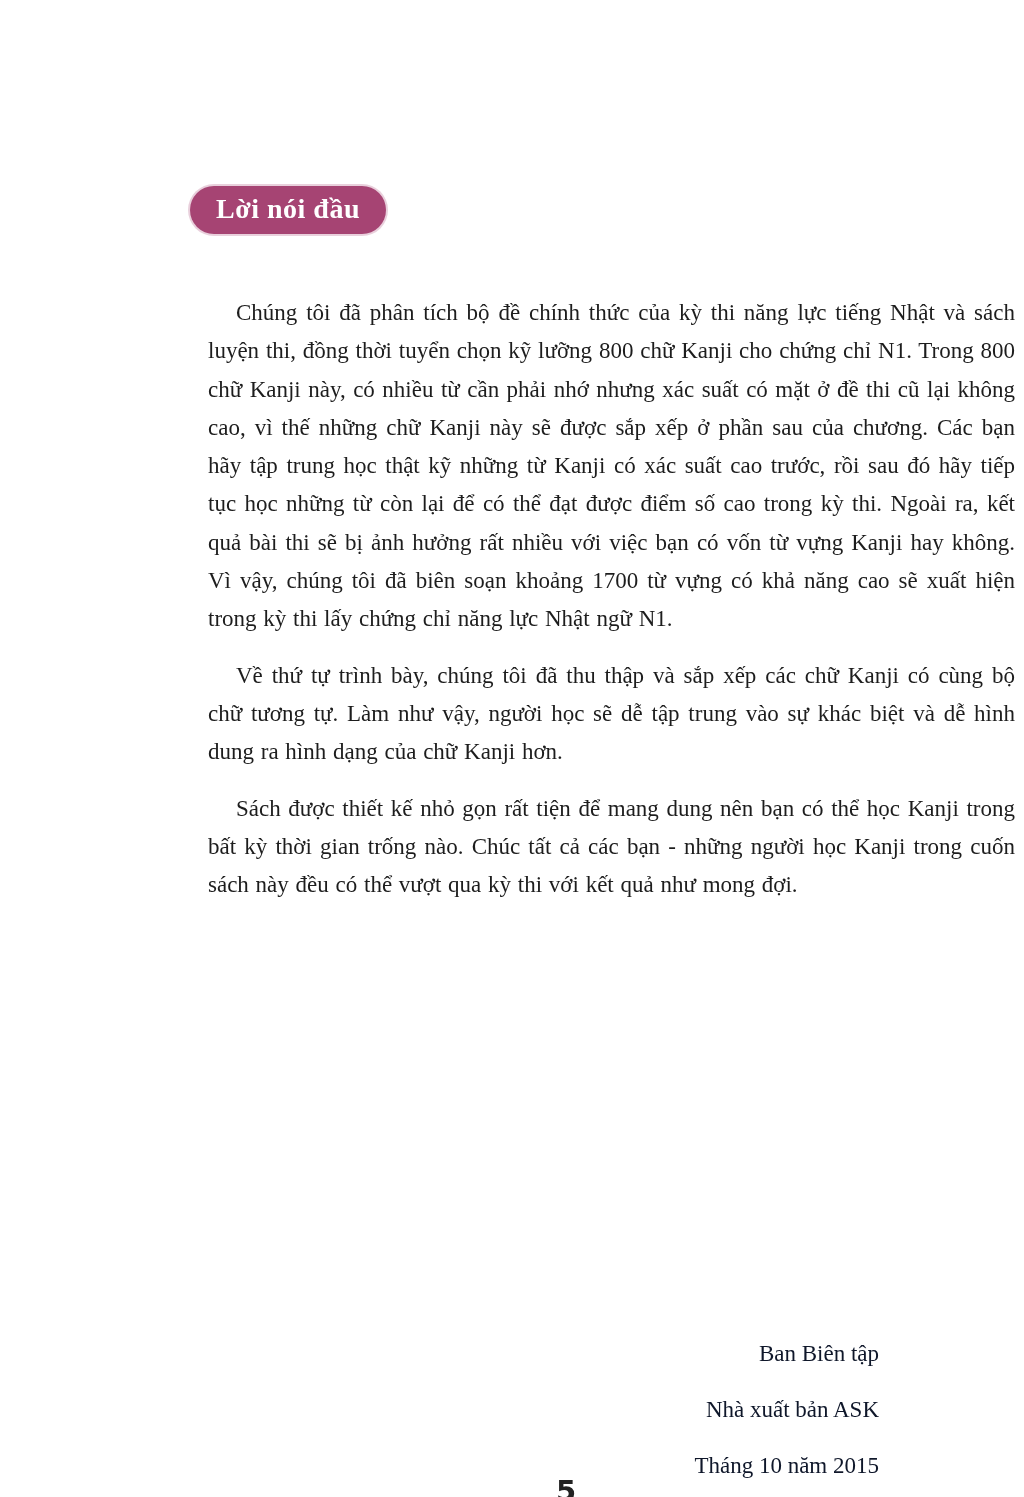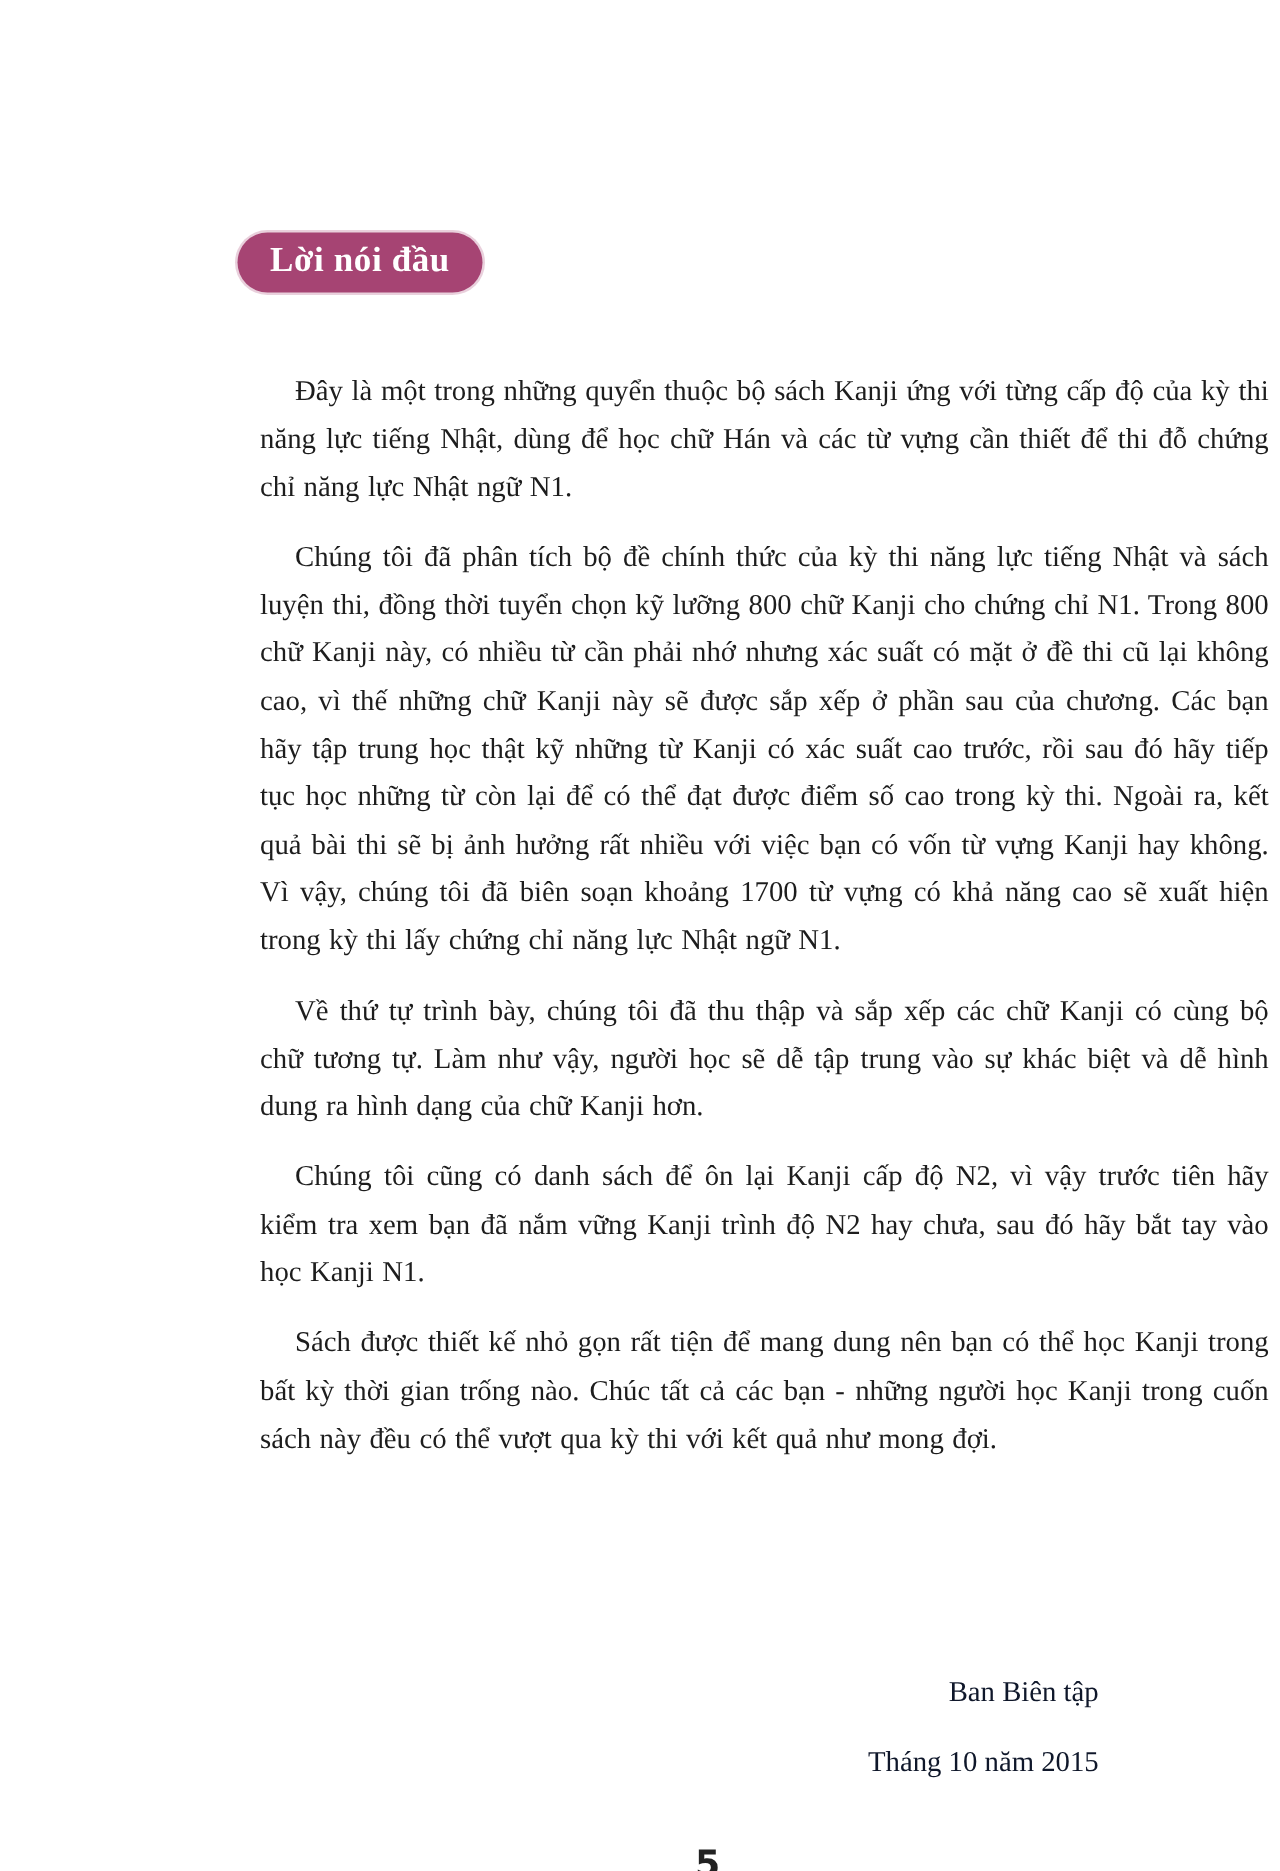--- a/index.html
+++ b/index.html
@@ -70,27 +70,26 @@
   }
 </style>
 </head>
 <body>
 
 <div class="page">
 
   <div class="badge">Lời nói đầu</div>
 
   <div class="text-col">
-    <p>Đây là một trong những quyển thuộc bộ sách Kanji ứng với từng cấp độ của kỳ thi năng lực tiếng Nhật, dùng để học chữ Hán và các từ vựng cần thiết để thi đỗ chứng chỉ năng lực Nhật ngữ N1.</p>
     <p>Chúng tôi đã phân tích bộ đề chính thức của kỳ thi năng lực tiếng Nhật và sách luyện thi, đồng thời tuyển chọn kỹ lưỡng 800 chữ Kanji cho chứng chỉ N1. Trong 800 chữ Kanji này, có nhiều từ cần phải nhớ nhưng xác suất có mặt ở đề thi cũ lại không cao, vì thế những chữ Kanji này sẽ được sắp xếp ở phần sau của chương. Các bạn hãy tập trung học thật kỹ những từ Kanji có xác suất cao trước, rồi sau đó hãy tiếp tục học những từ còn lại để có thể đạt được điểm số cao trong kỳ thi. Ngoài ra, kết quả bài thi sẽ bị ảnh hưởng rất nhiều với việc bạn có vốn từ vựng Kanji hay không. Vì vậy, chúng tôi đã biên soạn khoảng 1700 từ vựng có khả năng cao sẽ xuất hiện trong kỳ thi lấy chứng chỉ năng lực Nhật ngữ N1.</p>
     <p>Về thứ tự trình bày, chúng tôi đã thu thập và sắp xếp các chữ Kanji có cùng bộ chữ tương tự. Làm như vậy, người học sẽ dễ tập trung vào sự khác biệt và dễ hình dung ra hình dạng của chữ Kanji hơn.</p>
-    <p>Chúng tôi cũng có danh sách để ôn lại Kanji cấp độ N2, vì vậy trước tiên hãy kiểm tra xem bạn đã nắm vững Kanji trình độ N2 hay chưa, sau đó hãy bắt tay vào học Kanji N1.</p>
     <p>Sách được thiết kế nhỏ gọn rất tiện để mang dung nên bạn có thể học Kanji trong bất kỳ thời gian trống nào. Chúc tất cả các bạn - những người học Kanji trong cuốn sách này đều có thể vượt qua kỳ thi với kết quả như mong đợi.</p>
   </div>
 
   <div class="signature">
     <div>Ban Biên tập</div>
+    <div>Nhà xuất bản ASK</div>
     <div>Tháng 10 năm 2015</div>
   </div>
 
   <div class="page-number">5</div>
 
 </div>
 
 </body></html>

